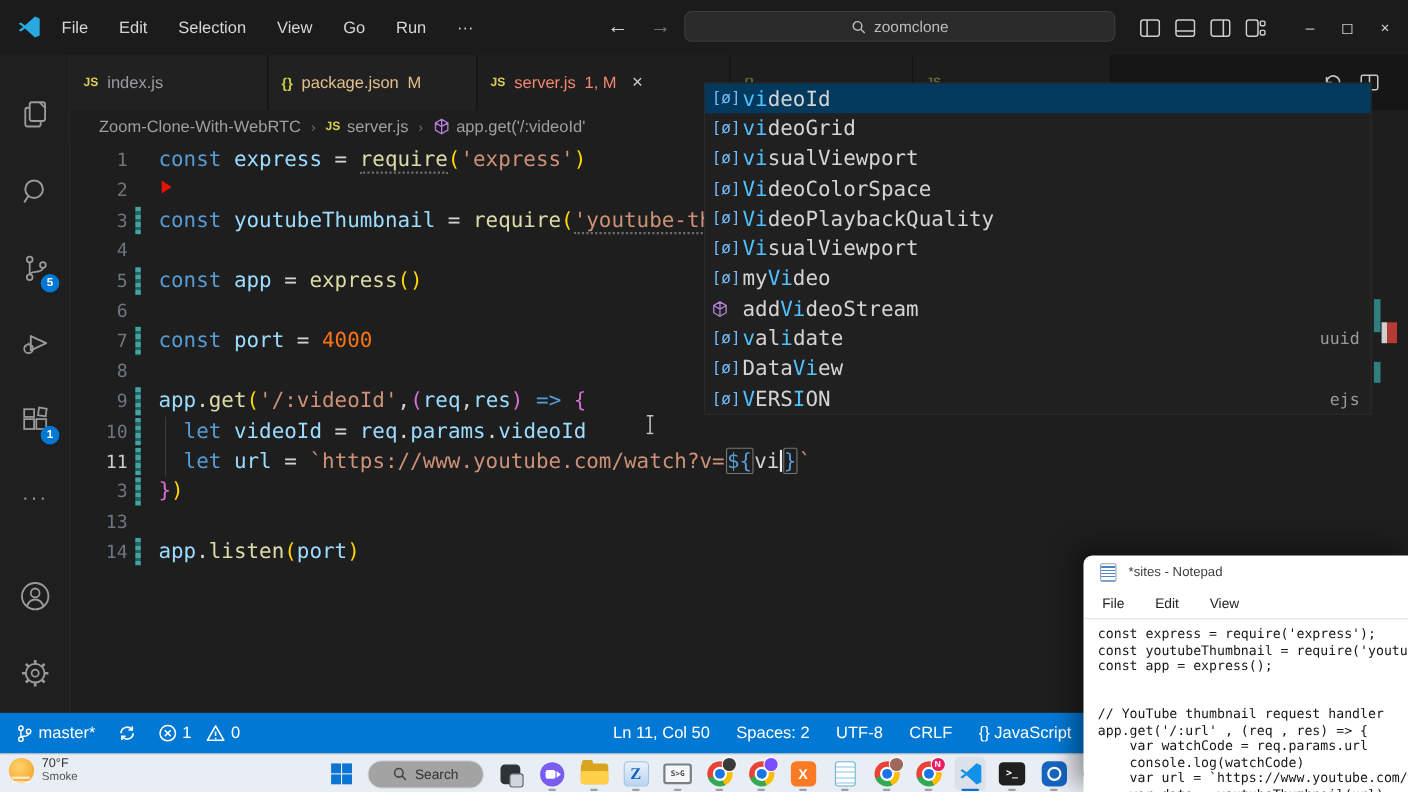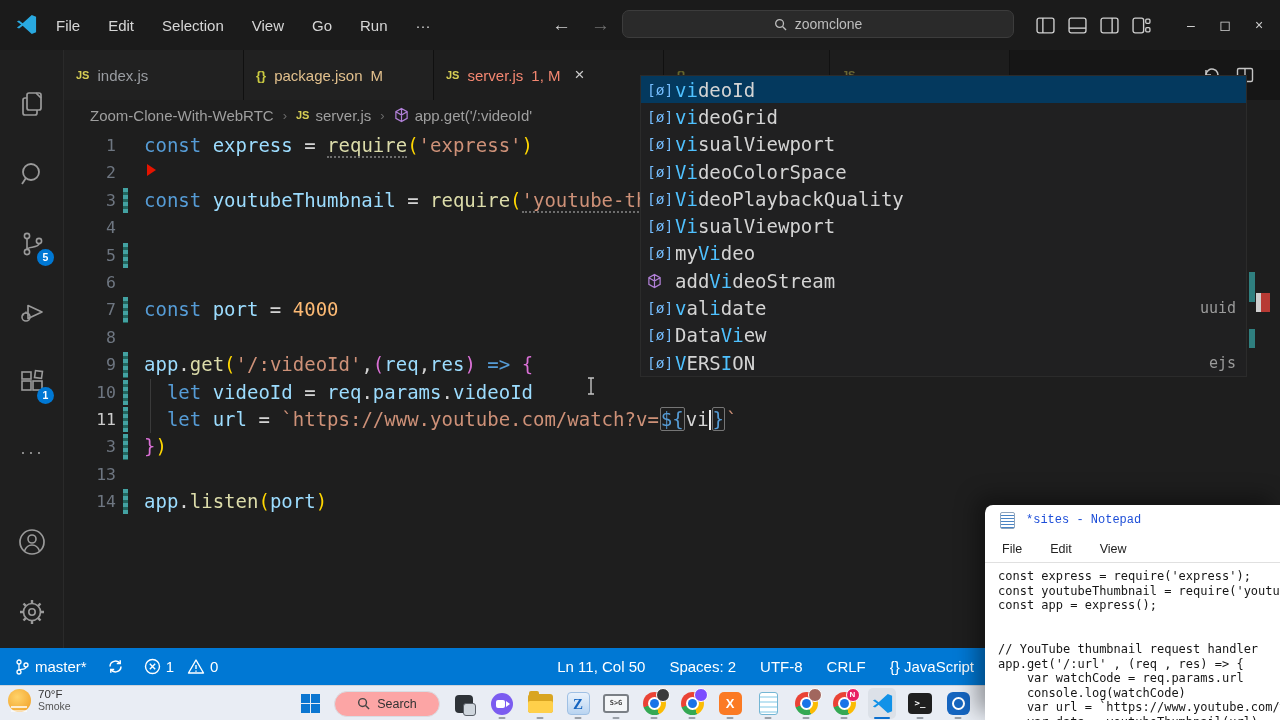--- a/index.html
+++ b/index.html
@@ -39,21 +39,21 @@
 
   
   #code{position:absolute;left:64px;top:132px;width:1190px;font-family:"DejaVu Sans Mono",monospace;font-size:19px;line-height:27.4px;}
   .cline{display:flex;height:27.4px;white-space:pre;}
   .lnum{flex:0 0 52px;text-align:right;color:#6e7681;font-size:16.5px;}
   .lnum.on{color:#cccccc;}
   .gwrap{flex:0 0 28px;position:relative;}
   .gbar{position:absolute;left:7px;top:1px;bottom:1px;width:5px;background:repeating-linear-gradient(180deg,#43a2a2 0 4px,#22665f 4px 7px);}
   .ctext{white-space:pre;}
   .tk-kw{color:#569cd6;} .tk-var{color:#9cdcfe;} .tk-fn{color:#dcdcaa;}
-  .tk-str{color:#ce9178;} .tk-num{color:#fdba74;} .tk-pl{color:#d4d4d4;}
+  .tk-str{color:#ce9178;} .tk-num{color:#f97316;} .tk-pl{color:#d4d4d4;}
   .tk-p1{color:#ffd700;} .tk-p2{color:#da70d6;} .tk-arr{color:#569cd6;}
   .tk-hint{border-bottom:2px dotted #6d6d6d;}
   .tk-tpb{color:#569cd6;border:1px solid #767676;border-radius:2px;margin:0 1px;}
   .caret{display:inline-block;width:2px;height:20px;background:#f0f0f0;vertical-align:-4px;}
   #errmark{position:absolute;left:147px;top:164px;width:0;height:0;border-left:9px solid #e51400;border-top:6px solid transparent;border-bottom:6px solid transparent;}
   #iguide{position:absolute;left:150px;top:379px;width:1px;height:54px;background:#3a3a3a;}
   #ibeam{position:absolute;left:585px;top:377px;}
   .ruler{position:absolute;}
   #mark-t1{left:1249px;top:272px;width:6px;height:30px;background:#2f7f7f;}
   #mark-gr{left:1256px;top:293px;width:5px;height:19px;background:#cfcfcf;}
@@ -64,21 +64,21 @@
   #suggest{position:absolute;left:640px;top:75px;width:607px;background:#202021;border:1px solid #2b2b2b;box-sizing:border-box;z-index:9;font-family:"DejaVu Sans Mono",monospace;font-size:19px;}
   .srow{height:27.3px;display:flex;align-items:center;padding:0 10px 0 6px;color:#d4d4d4;}
   .srow.sel{background:#04395e;}
   .sico{width:28px;flex:none;font-size:14.5px;color:#75beff;display:flex;align-items:center;}
   .slabel{white-space:pre;}
   .shl{color:#4fc1ff;}
   .sdetail{margin-left:auto;color:#9b9b9b;font-size:15px;}
 
   
   #notepad{position:absolute;left:985px;top:505px;width:295px;height:215px;background:#ffffff;border-radius:8px 0 0 0;box-shadow:-8px -8px 22px rgba(0,0,0,.4);z-index:12;overflow:hidden;}
-  #np-title{height:30px;display:flex;align-items:center;gap:11px;padding-left:15px;font-size:12px;color:#1d4ed8;font-family:Liberation Mono, monospace;}
+  #np-title{height:30px;display:flex;align-items:center;gap:11px;padding-left:15px;font-size:12px;color:#404040;}
   .npicon{width:13px;height:15px;border:1px solid #8fa5bd;border-radius:2px;background:repeating-linear-gradient(180deg,#ffffff 0 2px,#4a84c4 2px 3px);}
   #np-menus{display:flex;gap:28px;padding-left:17px;font-size:12.5px;color:#222;height:27px;align-items:center;border-bottom:1px solid #e0e0e0;}
   #np-body{padding:6px 0 0 13px;font-family:"DejaVu Sans Mono",monospace;font-size:12px;line-height:14.6px;color:#161616;white-space:pre;overflow:hidden;}
 
   
   #status{position:absolute;left:0;top:648px;width:1280px;height:37px;background:#0078d4;color:#fff;font-size:15px;}
   #status-left{position:absolute;left:14px;top:0;height:37px;display:flex;align-items:center;gap:20px;}
   #status-right{position:absolute;right:306px;top:0;height:37px;display:flex;gap:24px;}
   .sbitem{display:flex;align-items:center;gap:5px;white-space:nowrap;}
 
@@ -88,21 +88,21 @@
   .sun{width:23px;height:23px;border-radius:50%;background:radial-gradient(circle at 40% 35%,#ffd36b,#ef9c23);position:relative;}
   .sun::after{content:"";position:absolute;left:3px;bottom:4px;width:16px;height:2px;background:rgba(255,255,255,.75);box-shadow:0 4px 0 rgba(255,255,255,.6);}
   #weather .wt1{font-size:11.5px;color:#333;}
   #weather .wt2{font-size:10.5px;color:#555;}
   #tbcenter{position:absolute;left:296px;top:0;height:35px;display:flex;align-items:center;gap:10px;}
   .app{position:relative;width:28px;height:31px;display:flex;align-items:center;justify-content:center;border-radius:5px;}
   .app::after{content:"";position:absolute;bottom:0px;left:50%;transform:translateX(-50%);width:7px;height:2.5px;border-radius:2px;background:#9aa0a8;}
   .app.noind::after{display:none;}
   .app.appon{background:#dce1e8;}
   .app.appon::after{width:16px;background:#0b6fce;}
-  #searchpill{width:106px;height:26px;border-radius:13px;background:#fca5a5;border:1px solid #d9dde3;display:flex;align-items:center;justify-content:center;gap:7px;font-size:12.5px;color:#333;box-sizing:border-box;}
+  #searchpill{width:106px;height:26px;border-radius:13px;background:#a3a3a3;border:1px solid #d9dde3;display:flex;align-items:center;justify-content:center;gap:7px;font-size:12.5px;color:#333;box-sizing:border-box;}
   .ic-tv{width:18px;height:18px;background:#2e3338;border-radius:4px;position:relative;}
   .ic-tv::after{content:"";position:absolute;right:-3px;bottom:-3px;width:11px;height:11px;background:#cfd6dd;border:1.5px solid #5a6068;border-radius:3px;}
   .ic-chat{width:22px;height:22px;border-radius:50%;background:#7b5cf0;position:relative;}
   .ic-chat::before{content:"";position:absolute;left:5px;top:7px;width:9px;height:8px;background:#fff;border-radius:2px;}
   .ic-chat::after{content:"";position:absolute;right:3px;top:8px;width:0;height:0;border-top:3px solid transparent;border-bottom:3px solid transparent;border-left:4px solid #fff;}
   .ic-folder{position:relative;width:25px;height:19px;}
   .ic-folder .fb{position:absolute;inset:0;background:#d9a521;border-radius:3px;}
   .ic-folder .fb::after{content:"";position:absolute;top:-3px;left:1px;width:10px;height:5px;background:#d9a521;border-radius:2px 2px 0 0;}
   .ic-folder .ff{position:absolute;left:0;right:0;bottom:0;height:12px;background:#ffd04a;border-radius:2px 2px 3px 3px;}
   .ic-z{width:23px;height:23px;border-radius:4px;background:linear-gradient(180deg,#eaf2fb,#b9d4f1);color:#1464c0;font:bold 15px/23px "Liberation Serif",serif;text-align:center;border:1px solid #9fc0e4;box-sizing:border-box;}
@@ -309,21 +309,21 @@
         </span>
         <span>app.get('/:videoId'</span>
       </span>
     </div>
 
   <div id="code">
       <div class="cline"><span class="lnum">1</span><span class="gwrap"></span><span class="ctext"><span class="tk-kw">const</span><span class="tk-pl"> </span><span class="tk-var">express</span><span class="tk-pl"> = </span><span class="tk-fn tk-hint">require</span><span class="tk-p1">(</span><span class="tk-str">'express'</span><span class="tk-p1">)</span></span></div>
       <div class="cline"><span class="lnum">2</span><span class="gwrap"></span><span class="ctext"></span></div>
       <div class="cline"><span class="lnum">3</span><span class="gwrap"><i class="gbar"></i></span><span class="ctext"><span class="tk-kw">const</span><span class="tk-pl"> </span><span class="tk-var">youtubeThumbnail</span><span class="tk-pl"> = </span><span class="tk-fn">require</span><span class="tk-p1">(</span><span class="tk-str tk-hint">'youtube-thumbnail'</span><span class="tk-p1">)</span></span></div>
       <div class="cline"><span class="lnum">4</span><span class="gwrap"></span><span class="ctext"></span></div>
-      <div class="cline"><span class="lnum">5</span><span class="gwrap"><i class="gbar"></i></span></div>
+      <div class="cline"><span class="lnum">5</span><span class="gwrap"><i class="gbar"></i></span><span class="ctext"><span class="tk-kw">const</span><span class="tk-pl"> </span><span class="tk-var">app</span><span class="tk-pl"> = </span><span class="tk-fn">express</span><span class="tk-p1">()</span></span></div>
       <div class="cline"><span class="lnum">6</span><span class="gwrap"></span><span class="ctext"></span></div>
       <div class="cline"><span class="lnum">7</span><span class="gwrap"><i class="gbar"></i></span><span class="ctext"><span class="tk-kw">const</span><span class="tk-pl"> </span><span class="tk-var">port</span><span class="tk-pl"> = </span><span class="tk-num">4000</span></span></div>
       <div class="cline"><span class="lnum">8</span><span class="gwrap"></span><span class="ctext"></span></div>
       <div class="cline"><span class="lnum">9</span><span class="gwrap"><i class="gbar"></i></span><span class="ctext"><span class="tk-var">app</span><span class="tk-pl">.</span><span class="tk-fn">get</span><span class="tk-p1">(</span><span class="tk-str">'/:videoId'</span><span class="tk-pl">,</span><span class="tk-p2">(</span><span class="tk-var">req</span><span class="tk-pl">,</span><span class="tk-var">res</span><span class="tk-p2">)</span><span class="tk-pl"> </span><span class="tk-arr">=&gt;</span><span class="tk-pl"> </span><span class="tk-p2">{</span></span></div>
       <div class="cline"><span class="lnum">10</span><span class="gwrap"><i class="gbar"></i></span><span class="ctext"><span class="tk-pl">  </span><span class="tk-kw">let</span><span class="tk-pl"> </span><span class="tk-var">videoId</span><span class="tk-pl"> = </span><span class="tk-var">req</span><span class="tk-pl">.</span><span class="tk-var">params</span><span class="tk-pl">.</span><span class="tk-var">videoId</span></span></div>
       <div class="cline"><span class="lnum on">11</span><span class="gwrap"><i class="gbar"></i></span><span class="ctext"><span class="tk-pl">  </span><span class="tk-kw">let</span><span class="tk-pl"> </span><span class="tk-var">url</span><span class="tk-pl"> = </span><span class="tk-str">`https://www.youtube.com/watch?v=</span><span class="tk-tpb">${</span><span class="tk-pl">vi</span><span class="caret"></span><span class="tk-tpb">}</span><span class="tk-str">`</span></span></div>
       <div class="cline"><span class="lnum">3</span><span class="gwrap"><i class="gbar"></i></span><span class="ctext"><span class="tk-p2">}</span><span class="tk-p1">)</span></span></div>
       <div class="cline"><span class="lnum">13</span><span class="gwrap"></span><span class="ctext"></span></div>
       <div class="cline"><span class="lnum">14</span><span class="gwrap"><i class="gbar"></i></span><span class="ctext"><span class="tk-var">app</span><span class="tk-pl">.</span><span class="tk-fn">listen</span><span class="tk-p1">(</span><span class="tk-var">port</span><span class="tk-p1">)</span></span></div>
     </div>

